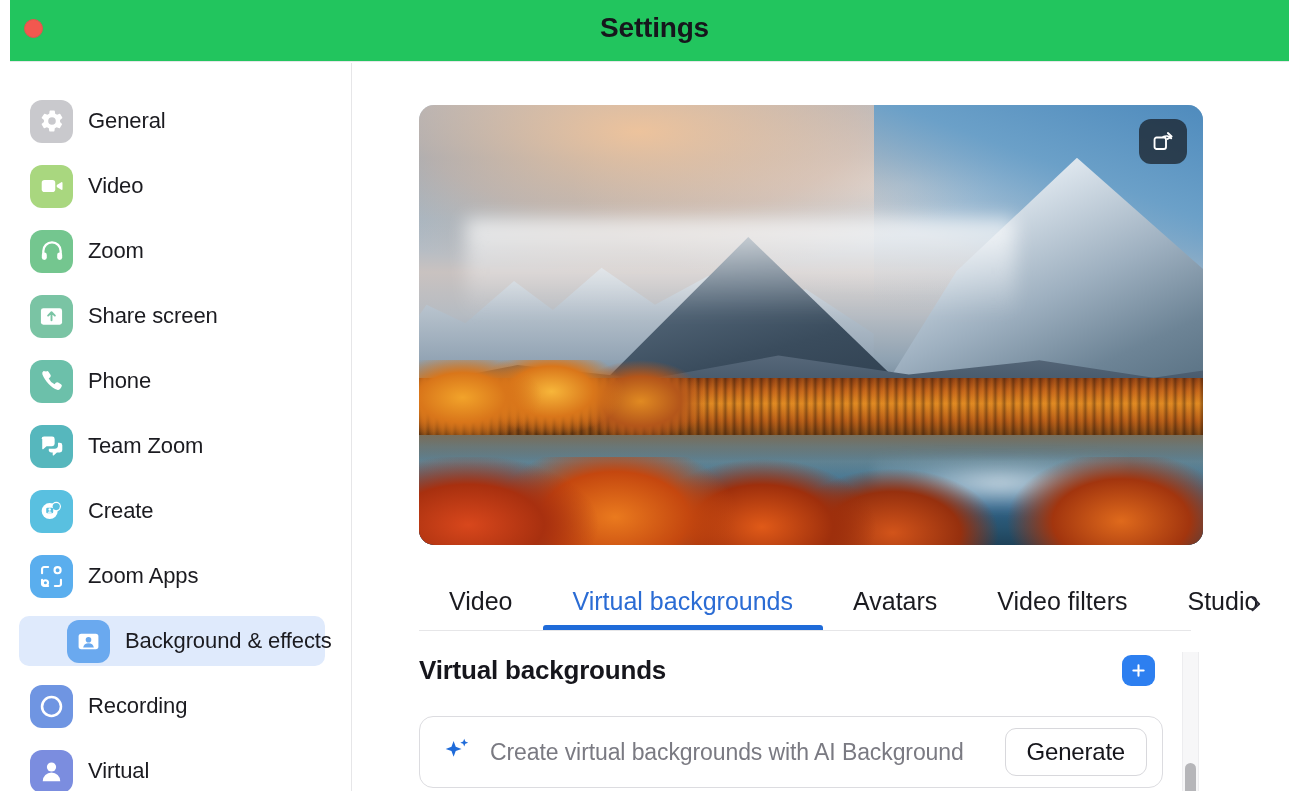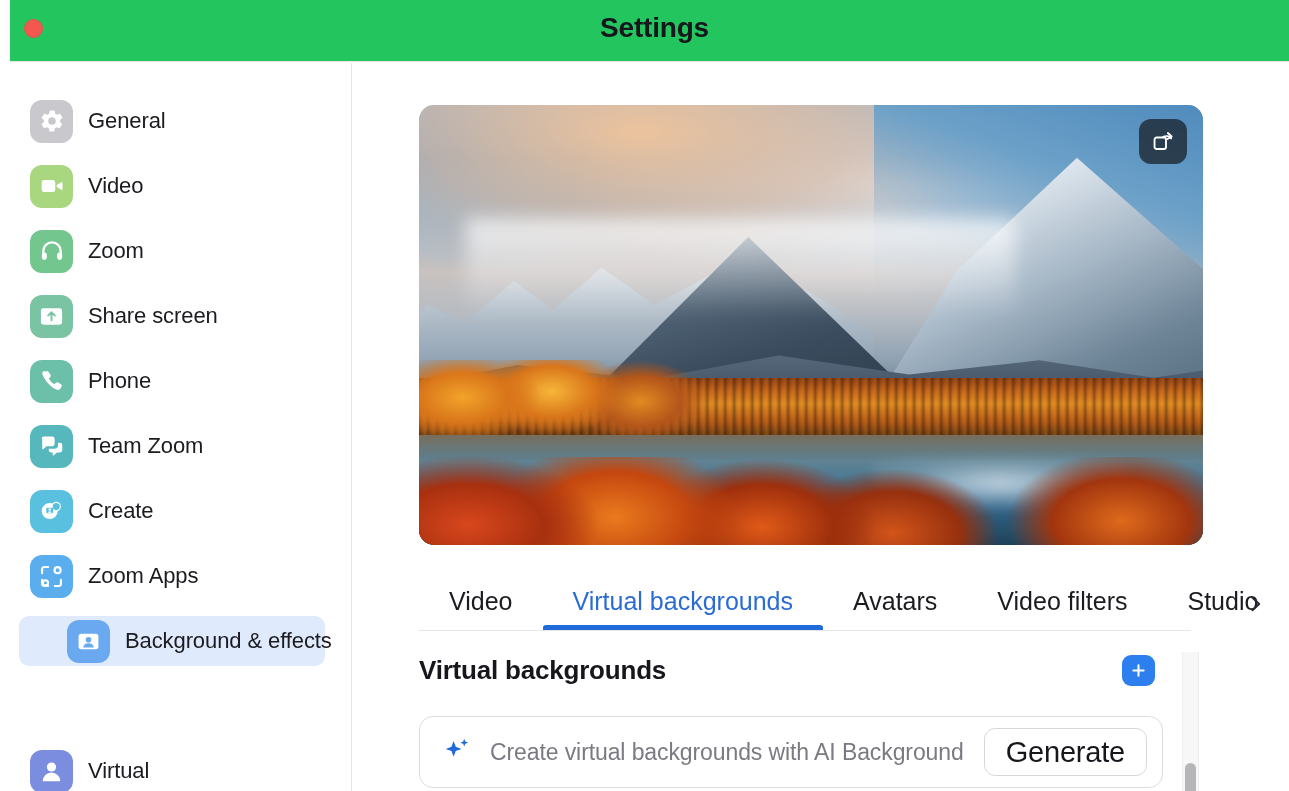--- a/index.html
+++ b/index.html
@@ -178,21 +178,21 @@
     position:absolute; left:66px; top:653px; width:744px; height:72px;
     border:1px solid #dcdce0; border-radius:14px; background:#fff;
     display:flex; align-items:center; padding:0 15px 0 20px;
   }
   .ai-spark { width:34px; height:34px; flex:0 0 34px; }
   .ai-text {
     margin-left:16px; flex:1; font-size:23px; color:#7a7a82; letter-spacing:-0.1px;
   }
   .gen-btn {
     height:48px; padding:0 21px; border:1px solid #d8d8dc; border-radius:11px;
-    background:#fff; font-size:29px; color:#16161c;
+    background:#fff; font-size:24px; color:#16161c;
     display:flex; align-items:center; letter-spacing:-0.2px;
   }
 
   
   .scroll-track {
     position:absolute; left:829px; top:589px; width:17px; height:202px;
     background:#f7f7f8; border-left:1px solid #ededef; border-right:1px solid #ededef;
   }
   .scroll-thumb {
     position:absolute; left:832px; top:700px; width:11px; height:53px;
@@ -301,20 +301,28 @@
       <span class="nav-icon" style="background:#6aa9ef">
         <svg width="27" height="27" viewBox="0 0 24 24">
             <rect x="3.2" y="5.2" width="17.6" height="13.6" rx="2.4" fill="#fff"></rect>
             <circle cx="12" cy="10.4" r="2.5" fill="#6aa9ef"></circle>
             <path d="M7.2 17.4a4.9 4.9 0 0 1 9.6 0z" fill="#6aa9ef"></path>
           </svg>
       </span>
       <span class="nav-label">Background &amp; effects</span>
     </div>
 
+    <div class="nav-item" style="top:618px">
+      <span class="nav-icon" style="background:#6f95e2">
+        <svg width="27" height="27" viewBox="0 0 24 24">
+            <circle cx="12" cy="12" r="8.4" fill="none" stroke="#fff" stroke-width="2.3"></circle>
+          </svg>
+      </span>
+      <span class="nav-label">Recording</span>
+    </div>
 
     <div class="nav-item" style="top:683px">
       <span class="nav-icon" style="background:#7b8ddf">
         <svg width="27" height="27" viewBox="0 0 24 24" fill="#fff">
             <circle cx="12" cy="8" r="4.1"></circle>
             <path d="M4.2 20.6a7.8 7.8 0 0 1 15.6 0z"></path>
           </svg>
       </span>
       <span class="nav-label">Virtual</span>
     </div>

